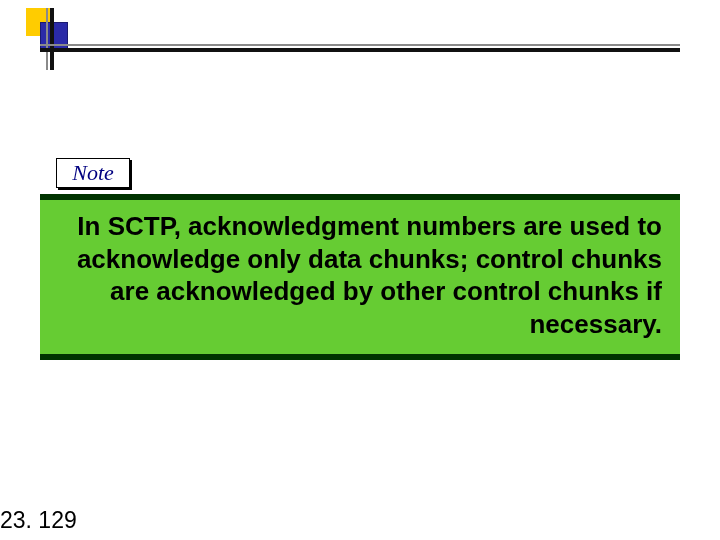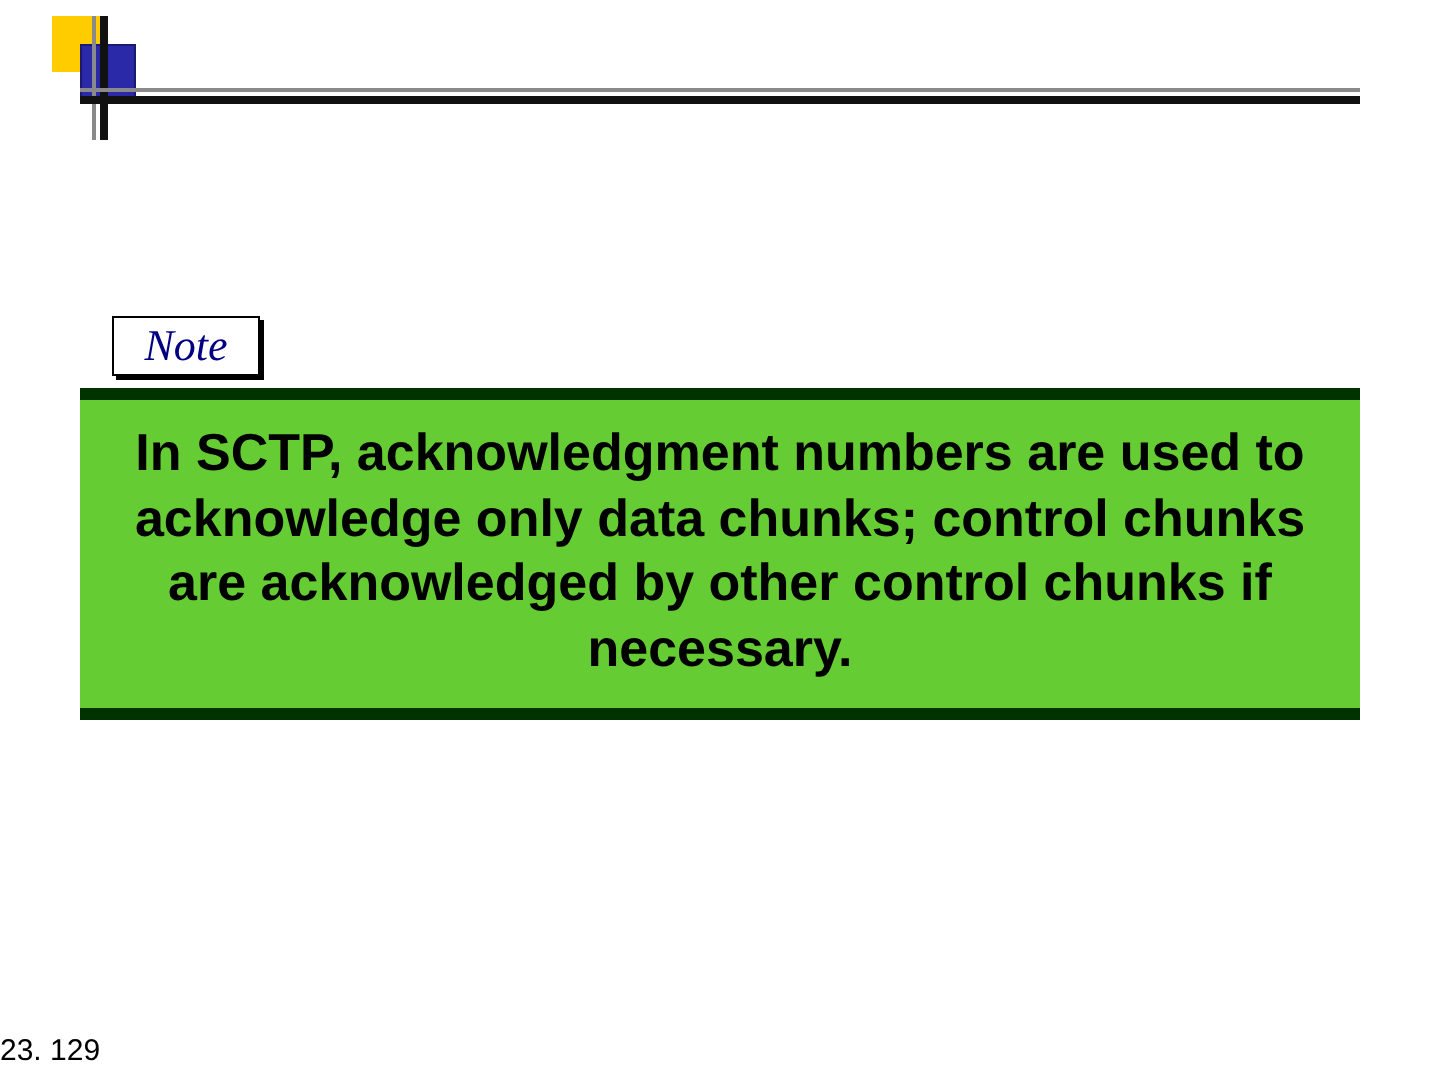--- a/index.html
+++ b/index.html
@@ -15,26 +15,26 @@
   .hdr .v-left { position: absolute; left: 50px; top: 8px; width: 4px; height: 62px; background: #111; }
   .hdr .v-shadow { position: absolute; left: 46px; top: 8px; width: 2px; height: 62px; background: #8a8a8a; }
 
   
   .note-box { position: absolute; left: 56px; top: 158px; width: 74px; height: 30px; background: #ffffff; border: 1px solid #000; box-shadow: 2px 2px 0 #000; display: flex; align-items: center; justify-content: center; }
   .note-box span { font-family: "Times New Roman", Times, serif; font-style: italic; font-size: 22px; color: #000080; }
 
   
   .note-body-wrap { position: absolute; left: 40px; top: 194px; width: 640px; }
   .nb-border-top { height: 6px; background: #003300; }
-  .nb-content { background: #66cc33; padding: 10px 18px 14px 18px; text-align: center; }
+  .nb-content { background: #66cc33; padding: 10px 18px 14px 18px; text-align: right; }
   .nb-content .txt { font-weight: bold; font-size: 26px; line-height: 1.25; color: #000; }
   .nb-border-bottom { height: 6px; background: #003300; }
 
   
-  .pgnum { position: absolute; left: 0; bottom: 6px; font-size: 15px; color: #000; }
+  .pgnum { position: absolute; left: 0; bottom: 6px; font-size: 23px; color: #000; }
 </style>
 </head>
 <body>
 
 <div class="slide">
 
   <div class="hdr">
     <div class="sq-yellow"></div>
     <div class="sq-blue"></div>
     <div class="v-shadow"></div>

